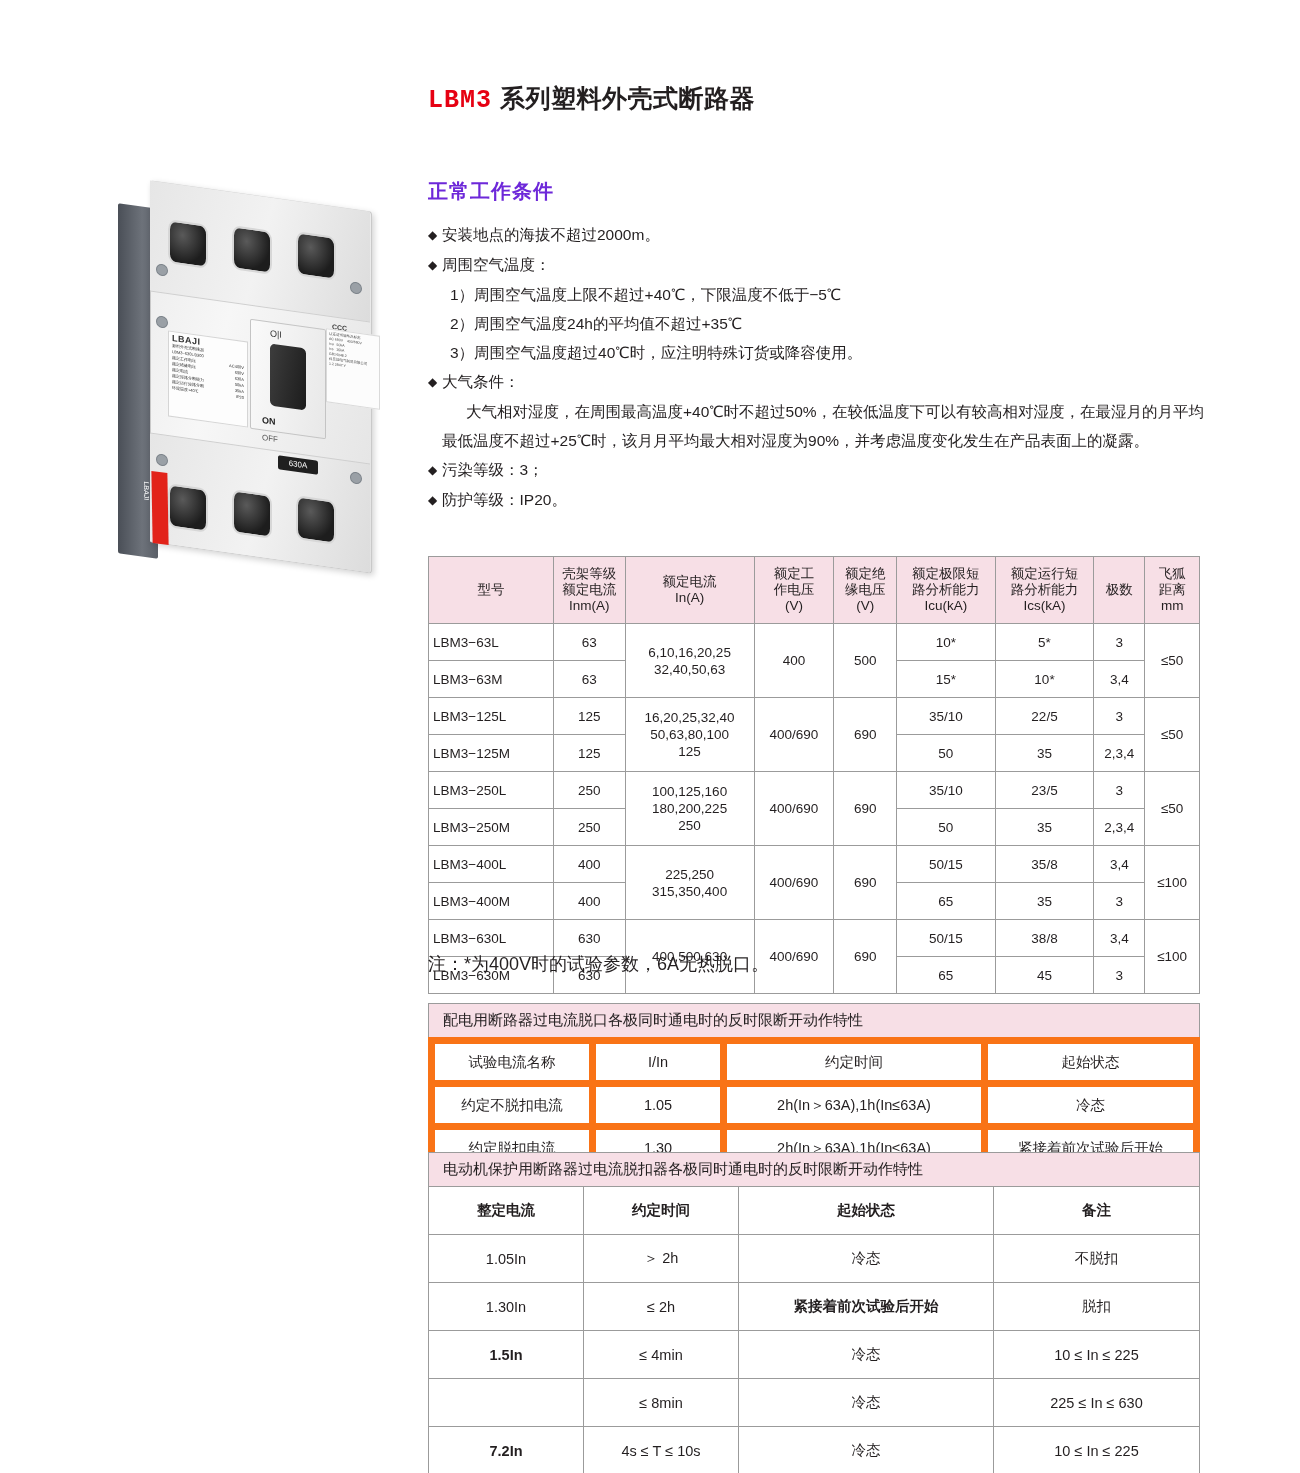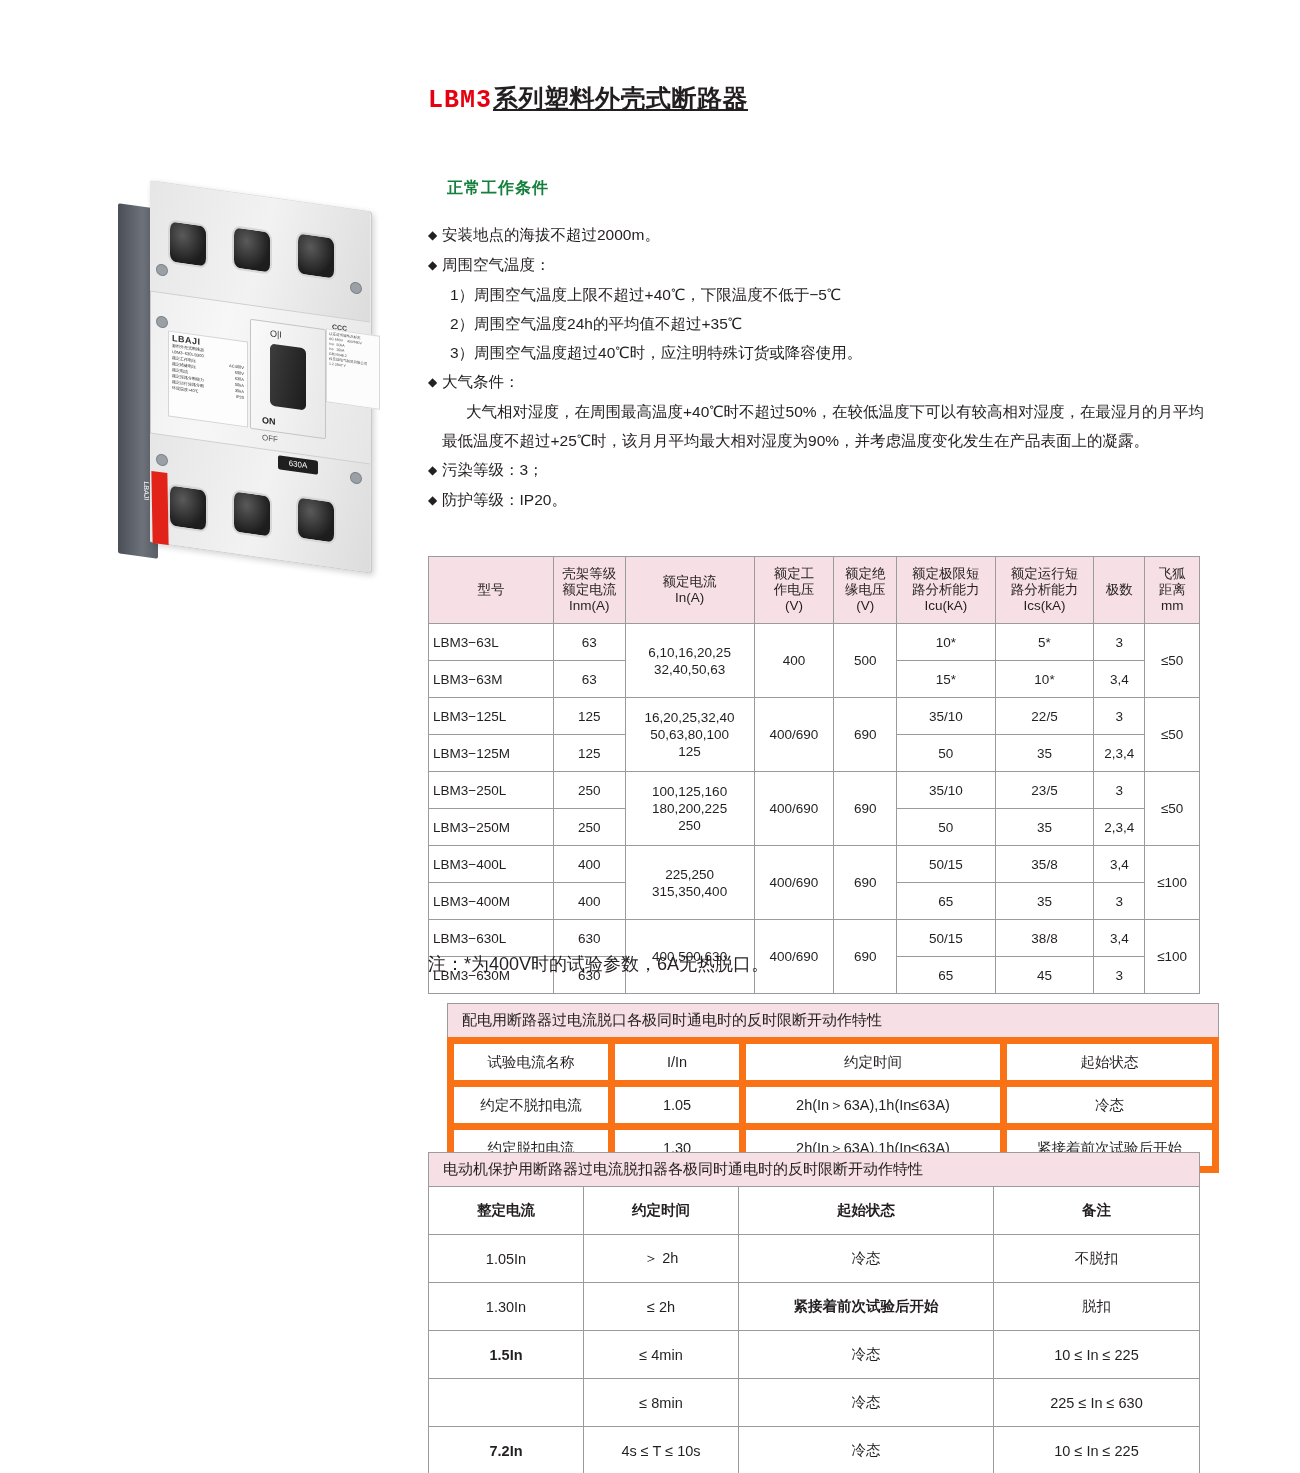--- a/index.html
+++ b/index.html
@@ -32,32 +32,31 @@
     letter-spacing: 0.5px;
     white-space: nowrap;
   }
   .title .brand {
     color: #e60012;
     letter-spacing: 1px;
     font-family: Liberation Mono, monospace;
   }
   .title .rest {
     color: #231f20;
-    margin-left: 1px;
-    text-decoration: underline;
+    margin-left: 8px;
   }
 
   
   .sec-head {
     position: absolute;
-    left: 447px;
+    left: 428px;
     top: 178px;
-    font-size: 16px;
+    font-size: 20px;
     font-weight: bold;
-    color: #15803d;
+    color: #6d28d9;
     letter-spacing: 1px;
   }
 
   
   .conditions {
     position: absolute;
     left: 428px;
     top: 220px;
     width: 790px;
     font-size: 15.5px;
@@ -286,21 +285,20 @@
     font-size: 15px;
     padding: 7px 14px;
     border: 1px solid #9b9b9b;
     border-bottom: none;
   }
   .t2wrap {
     position: absolute;
     left: 428px;
     top: 1003px;
     width: 772px;
-    margin-left: 19px;
   }
   .t2 {
     width: 100%;
     border-collapse: collapse;
     font-size: 14.5px;
   }
   .t2 td, .t2 th {
     border: 7px solid #f97316;
     text-align: center;
     padding: 6px 2px;

